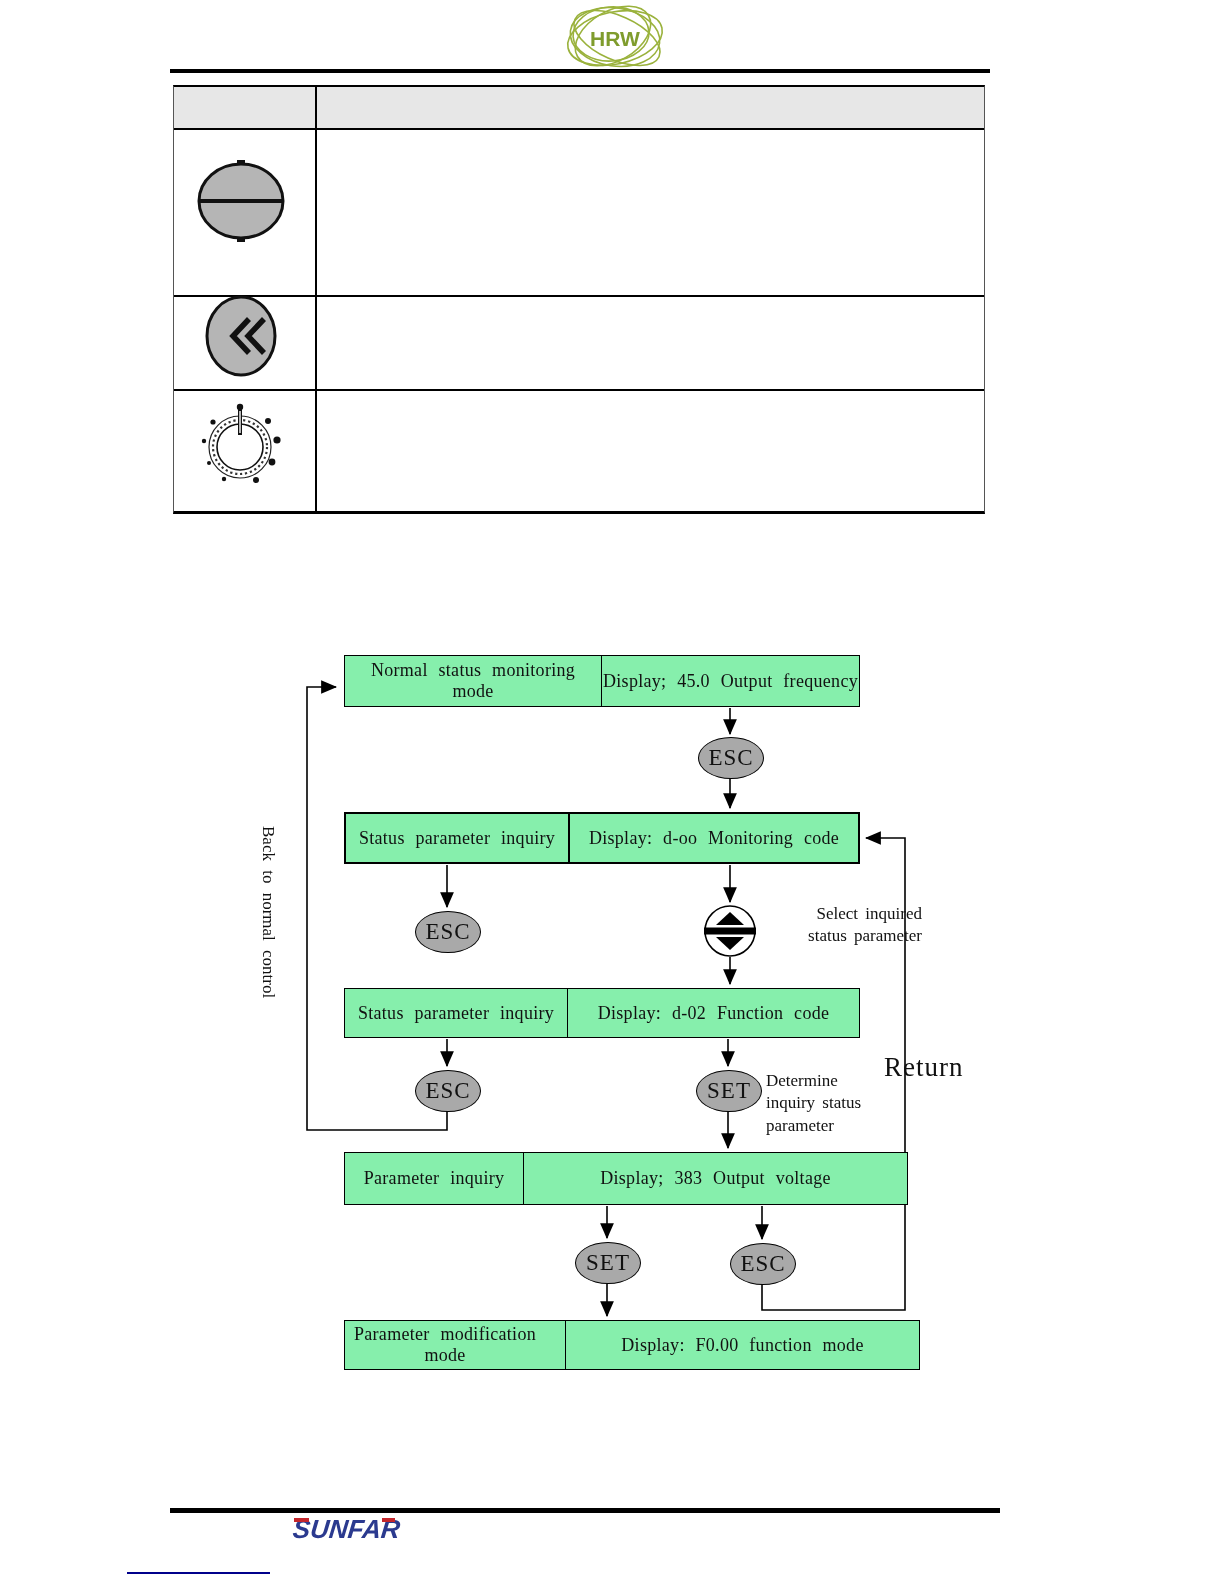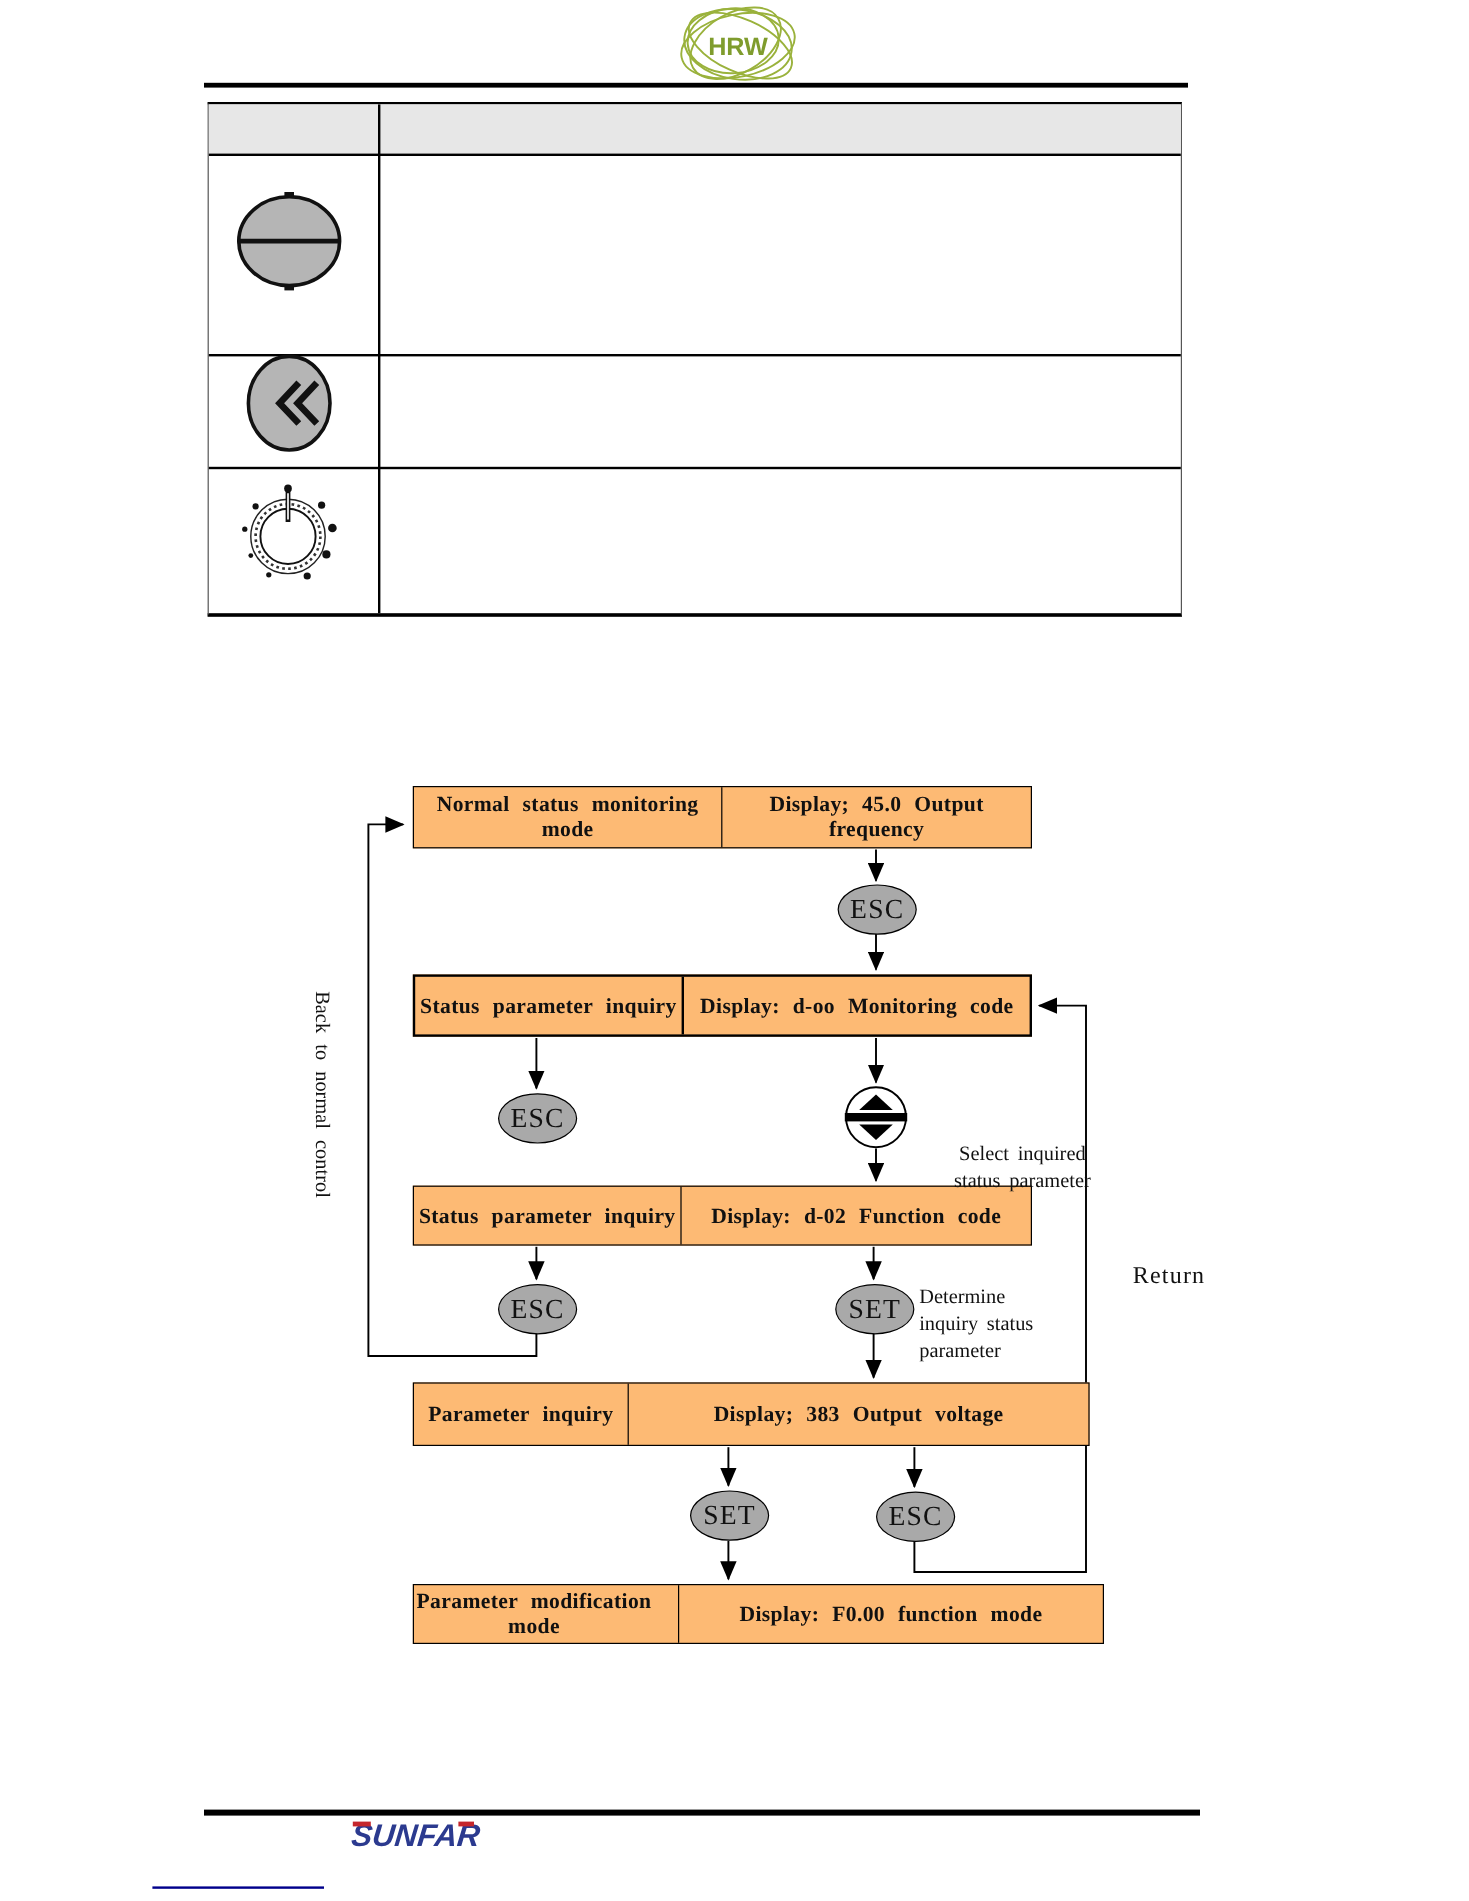--- a/index.html
+++ b/index.html
@@ -9,33 +9,33 @@
   .overlay{position:absolute;left:0;top:0;pointer-events:none;}
   .rule{position:absolute;background:#000;}
   
   .tbl{position:absolute;left:173px;top:85px;width:812px;height:429px;
        border:1px solid #555;border-top:2px solid #000;border-bottom:3px solid #000;box-sizing:border-box;}
   .tbl .hdr{position:absolute;left:0;top:0;right:0;height:41px;background:#e7e7e7;border-bottom:2px solid #000;}
   .tbl .vdiv{position:absolute;left:141px;top:0;bottom:0;width:2px;background:#000;}
   .tbl .h2{position:absolute;left:0;right:0;top:208px;height:2px;background:#000;}
   .tbl .h3{position:absolute;left:0;right:0;top:302px;height:2px;background:#000;}
   
-  .fbox{position:absolute;border:1.6px solid #000;display:flex;box-sizing:border-box;background:#fdba74;font-weight:bold;}
+  .fbox{position:absolute;border:1.6px solid #000;display:flex;box-sizing:border-box;background:#86efac;}
   .fbox.bold{border-width:2.5px;}
   .fbox .cl,.fbox .cr{display:flex;align-items:center;justify-content:center;text-align:center;
        font-size:18px;word-spacing:6px;letter-spacing:.3px;}
   .fbox .cr{border-left:1.6px solid #000;flex:1;}
   .fbox.bold .cr{border-left-width:2.5px;}
   .pill{position:absolute;width:64px;height:40px;background:#a9a9a9;border:1.6px solid #000;
         border-radius:50%;display:flex;align-items:center;justify-content:center;
         font-size:23px;letter-spacing:1px;}
   .note{position:absolute;text-align:left;font-size:17px;line-height:1.32;word-spacing:3px;}
   .vtext{position:absolute;left:258px;top:826px;height:210px;writing-mode:vertical-rl;
          font-size:17px;word-spacing:5px;}
-  .return{position:absolute;left:944px;top:1052px;font-size:20px;letter-spacing:1px;text-align:center;}
+  .return{position:absolute;left:884px;top:1052px;font-size:27px;letter-spacing:1px;text-align:center;}
   
   .sunfar{position:absolute;left:293px;top:1514px;font-family:"Liberation Sans",sans-serif;
           font-weight:bold;font-style:italic;font-size:26px;letter-spacing:0px;
           color:#2b3a8f;transform:skewX(-6deg);}
   .redtick{position:absolute;background:#c4262c;height:4px;}
   .navyline{position:absolute;left:127px;top:1572px;width:143px;height:2px;background:#00008b;}
 </style>
 </head>
 <body>
 
@@ -159,21 +159,21 @@
   <div class="pill" style="left:698px;top:737px;">ESC</div>
   <div class="pill" style="left:415px;top:911px;">ESC</div>
   <div class="pill" style="left:415px;top:1070px;">ESC</div>
   <div class="pill" style="left:696px;top:1070px;">SET</div>
   <div class="pill" style="left:575px;top:1242px;">SET</div>
   <div class="pill" style="left:730px;top:1243px;">ESC</div>
 
   <div class="vtext">Back to normal control</div>
   <div class="return">Return</div>
 
-  <div class="note" style="left:782px;top:903px;width:140px;text-align:center;margin-top:48px;">
+  <div class="note" style="left:782px;top:903px;width:140px;text-align:right;">
     <div>Select inquired</div>
     <div>status parameter</div>
   </div>
 
   <div class="note" style="left:766px;top:1070px;width:124px;">
     <div>Determine</div>
     <div>inquiry status</div>
     <div>parameter</div>
   </div>
 

